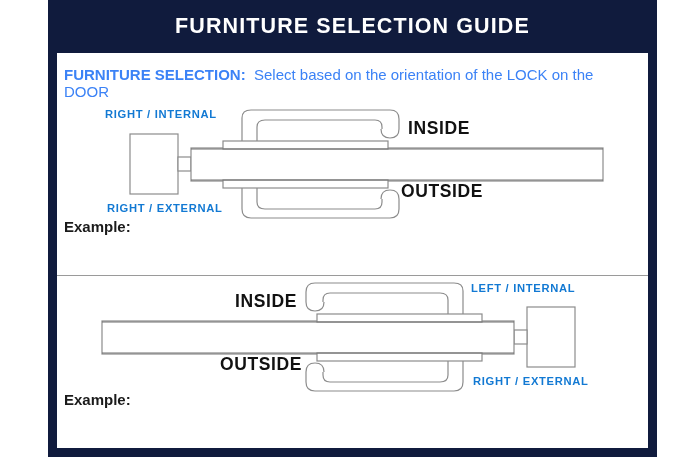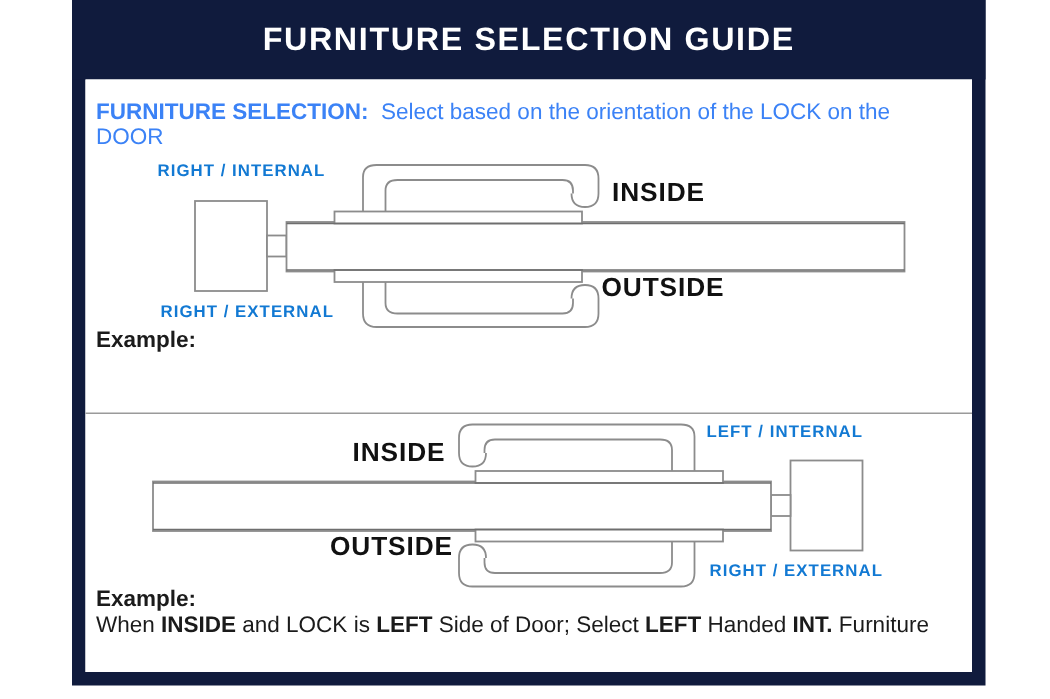--- a/index.html
+++ b/index.html
@@ -140,19 +140,16 @@
 
           <path d="M 391 80 L 391 94 Q 391 101 383 101 L 273 101 Q 266 101 266 94 L 266 91" fill="none"></path>
         </g>
         <line x1="45" y1="41" x2="457" y2="41" stroke="#6e6e6e" stroke-width="1"></line>
         <line x1="45" y1="72" x2="457" y2="72" stroke="#6e6e6e" stroke-width="1"></line>
       </svg>
     </div>
 
     <div class="example" id="example-2">
       <div class="head">Example:</div>
-      <div class="ln">
-        <span>When </span><b>INSIDE</b><span> and LOCK is </span><b>LEFT</b><span> Side of Door;  Select </span><b>LEFT</b><span> Handed </span><b>INT.</b><span> Furniture</span>
-      </div>
     </div>
 
   </div>
 </div>
 
 </body></html>

